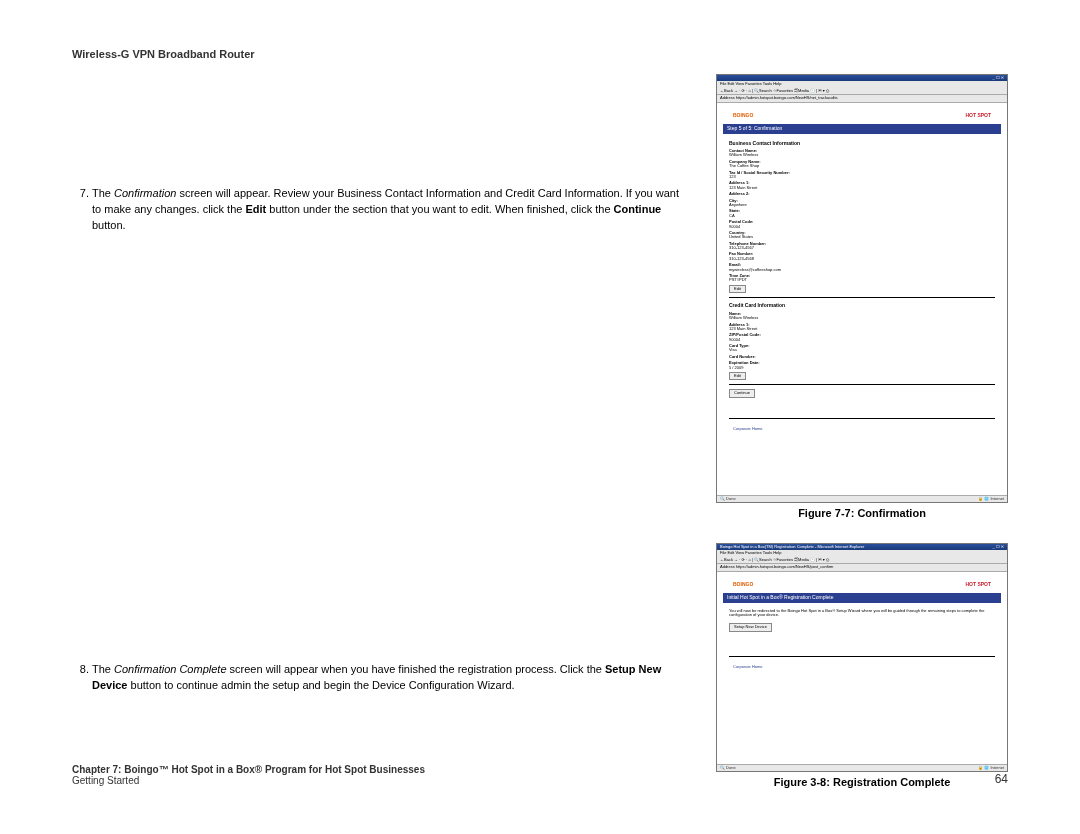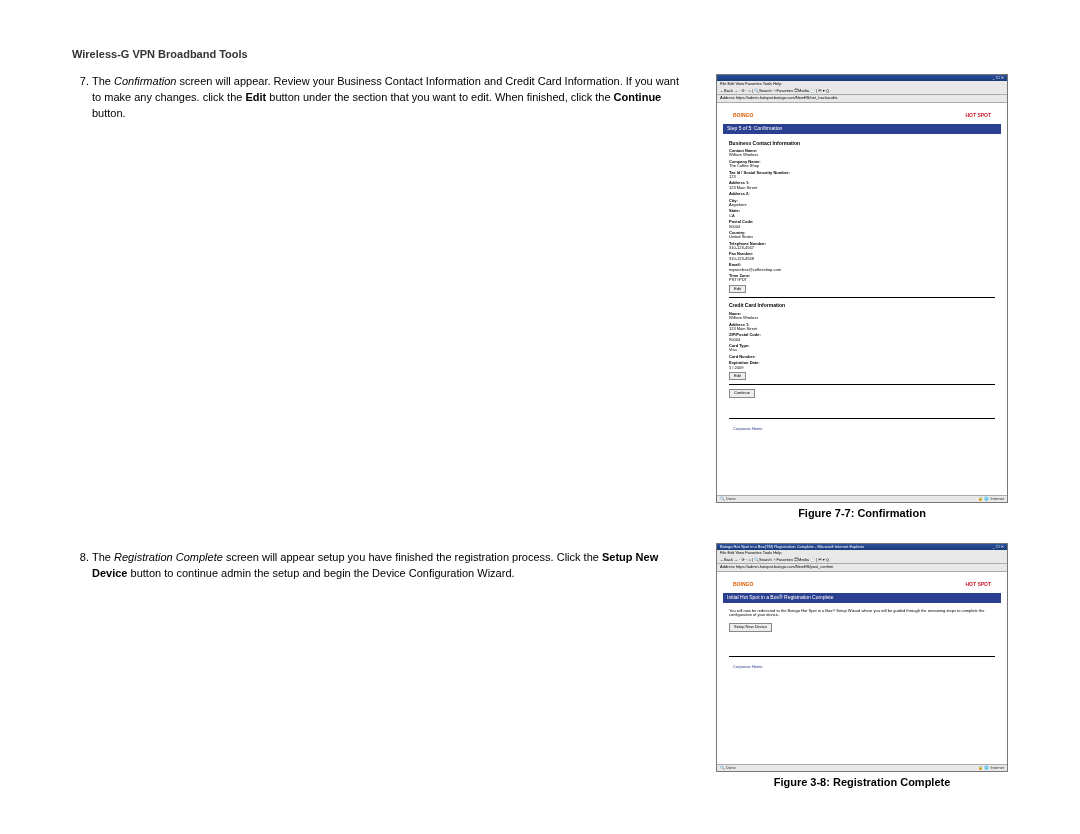--- a/index.html
+++ b/index.html
@@ -21,21 +21,21 @@
     box-sizing: border-box;
   }
   .header-title {
     font-weight: bold;
     font-size: 11px;
     color: #333;
     margin-bottom: 14px;
   }
   .columns {
     display: flex;
-    align-items: flex-start;
+    align-items: center;
     gap: 20px;
   }
   .left-col { flex: 1 1 610px; }
   .right-col { flex: 0 0 290px; }
   ol.steps {
     list-style: decimal;
     margin: 0;
     padding-left: 20px;
   }
   ol.steps li {
@@ -91,33 +91,33 @@
   }
   .page-footer .chap { font-weight:bold; font-size:10px; }
   .page-footer .sub { font-weight:normal; font-size:10px; display:block; }
   .page-num { font-size:12px; }
 </style>
 </head>
 <body>
 
 <div class="page">
 
-  <div class="header-title">Wireless-G VPN Broadband Tools</div>
+  <div class="header-title">Wireless-G VPN Broadband Router</div>
 
   <div class="columns">
     <div class="left-col">
       <ol class="steps" start="7">
         <li>
           <span>The </span><span class="italic-inline">Confirmation</span><span> screen will appear. Review your Business Contact Information and Credit Card Information. If you want to make any changes. click the </span><span class="bold-inline">Edit</span><span> button under the section that you want to edit. When finished, click the </span><span class="bold-inline">Continue</span><span> button.</span>
         </li>
       </ol>
       <div class="spacer-1"></div>
       <ol class="steps" start="8">
         <li>
-          <span>The </span><span class="italic-inline">Registration Complete</span><span> screen will appear setup you have finished the registration process. Click the </span><span class="bold-inline">Setup New Device</span><span> button to continue admin the setup and begin the Device Configuration Wizard.</span>
+          <span>The </span><span class="italic-inline">Confirmation Complete</span><span> screen will appear when you have finished the registration process. Click the </span><span class="bold-inline">Setup New Device</span><span> button to continue admin the setup and begin the Device Configuration Wizard.</span>
         </li>
       </ol>
     </div>
 
     <div class="right-col">
 
       <div class="figure-wrap">
         <div class="browser-shell brow-tall">
           <div class="browser-title">
               <span></span>
@@ -208,14 +208,21 @@
             <span>🔍 Done</span>
             <span>🔒 🌐 Internet</span>
           </div>
         </div>
         <div class="fig-caption">Figure 3-8: Registration Complete</div>
       </div>
 
     </div>
   </div>
 
+  <div class="page-footer">
+    <div>
+      <span class="chap">Chapter 7: Boingo™ Hot Spot in a Box® Program for Hot Spot Businesses</span>
+      <span class="sub">Getting Started</span>
+    </div>
+    <div class="page-num">64</div>
+  </div>
 
 </div>
 
 </body></html>

